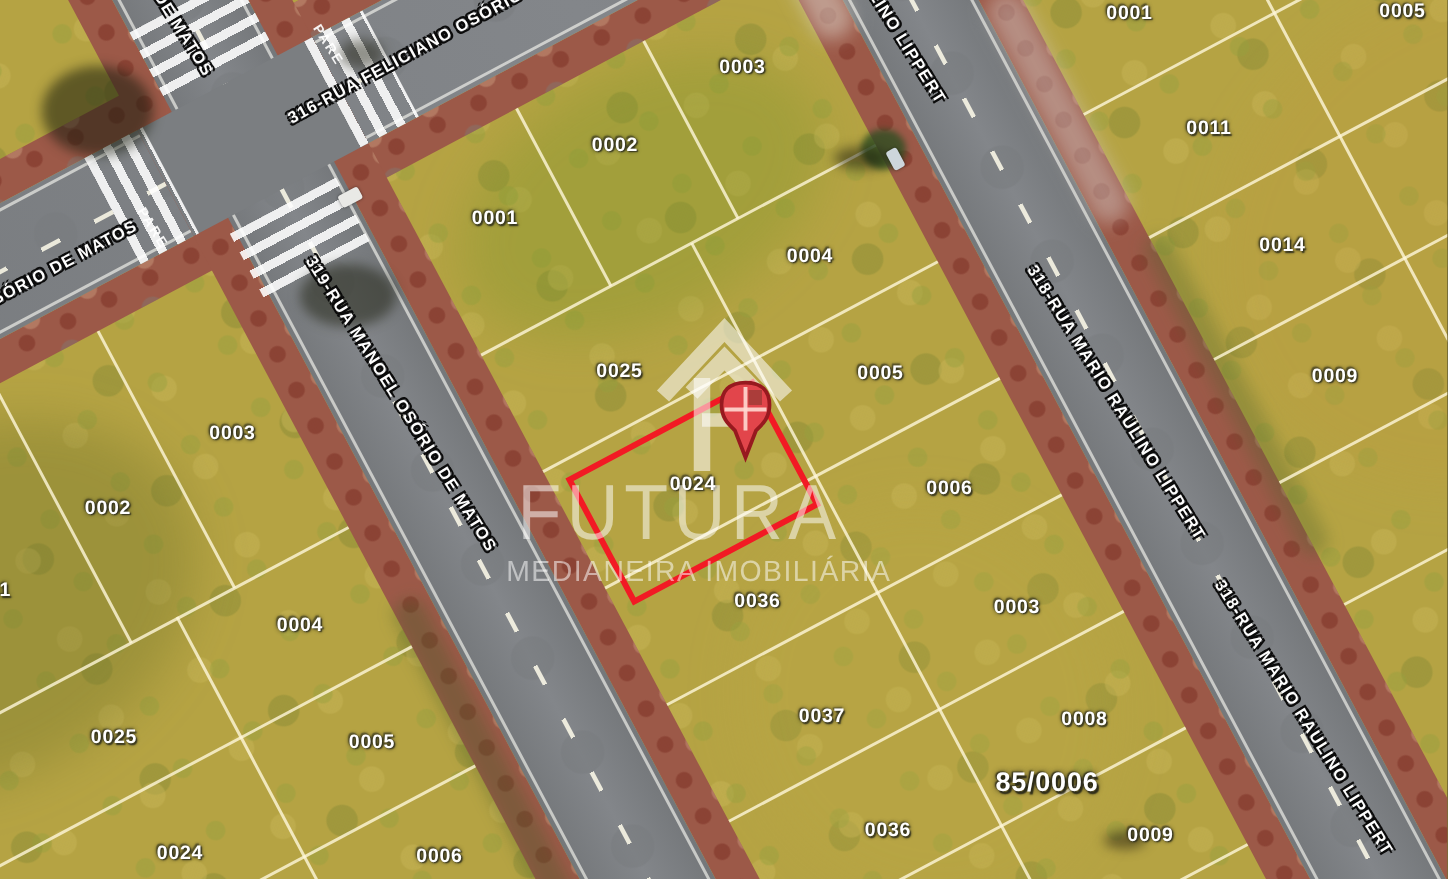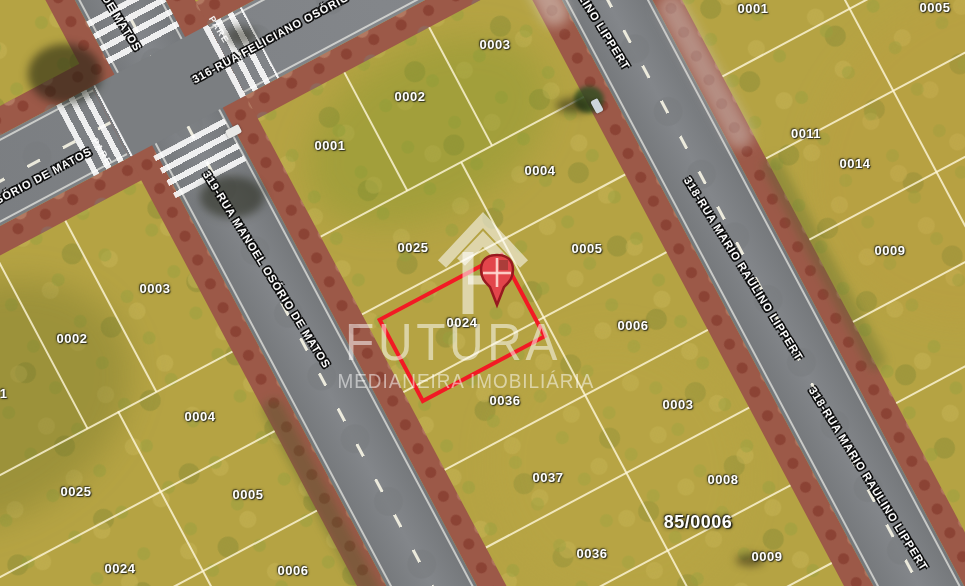--- a/index.html
+++ b/index.html
@@ -195,21 +195,21 @@
       <div class="lot-label" style="left: 155px; top: 288px;">0003</div>
       <div class="lot-label" style="left: 72px; top: 338px;">0002</div>
       <div class="lot-label" style="left: -8px; top: 393px;">0001</div>
       <div class="lot-label" style="left: 200px; top: 416px;">0004</div>
       <div class="lot-label" style="left: 76px; top: 491px;">0025</div>
       <div class="lot-label" style="left: 248px; top: 494px;">0005</div>
       <div class="lot-label" style="left: 120px; top: 568px;">0024</div>
       <div class="lot-label" style="left: 293px; top: 570px;">0006</div>
       <div class="lot-label" style="left: 753px; top: 8px;">0001</div>
       <div class="lot-label" style="left: 935px; top: 7px;">0005</div>
-      <div class="lot-label" style="left: 806px; top: 85px; margin-top: 48px;">0011</div>
+      <div class="lot-label" style="left: 806px; top: 85px;">0011</div>
       <div class="lot-label" style="left: 855px; top: 163px;">0014</div>
       <div class="lot-label" style="left: 890px; top: 250px;">0009</div>
       <div class="block-label" style="left: 698px; top: 522px;">85/0006</div>
       <div class="street-label" style="left: -125px; top: 259px; transform: rotate(-28deg);">316-RUA FELICIANO OSÓRIO DE MATOS</div>
       <div class="street-label" style="left: 193px; top: 74px; transform: rotate(-28.5deg);">316-RUA FELICIANO OSÓRIO DE MATOS</div>
       <div class="street-label" style="left: 17px; top: -151px; transform: rotate(58deg);">319-RUA MANOEL OSÓRIO DE MATOS</div>
       <div class="street-label" style="left: 206px; top: 166px; transform: rotate(58deg);">319-RUA MANOEL OSÓRIO DE MATOS</div>
       <div class="street-label" style="left: 514px; top: -119px; transform: rotate(58deg);">318-RUA MARIO RAULINO LIPPERT</div>
       <div class="street-label" style="left: 687px; top: 172px; transform: rotate(58deg);">318-RUA MARIO RAULINO LIPPERT</div>
       <div class="street-label" style="left: 812px; top: 382px; transform: rotate(58deg);">318-RUA MARIO RAULINO LIPPERT</div>

